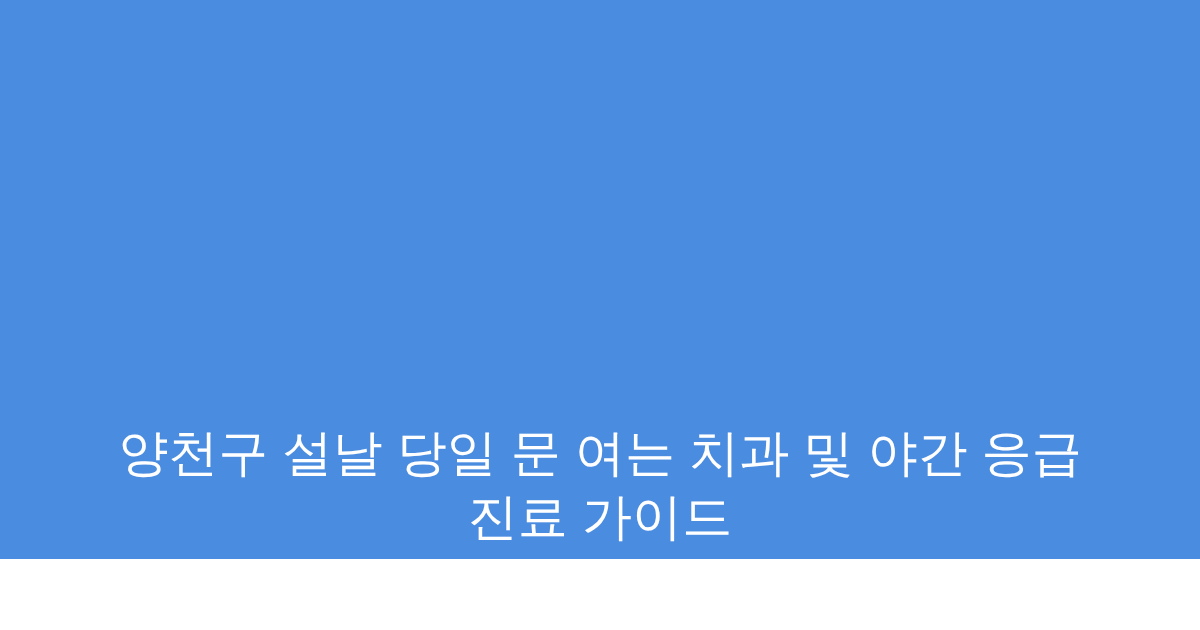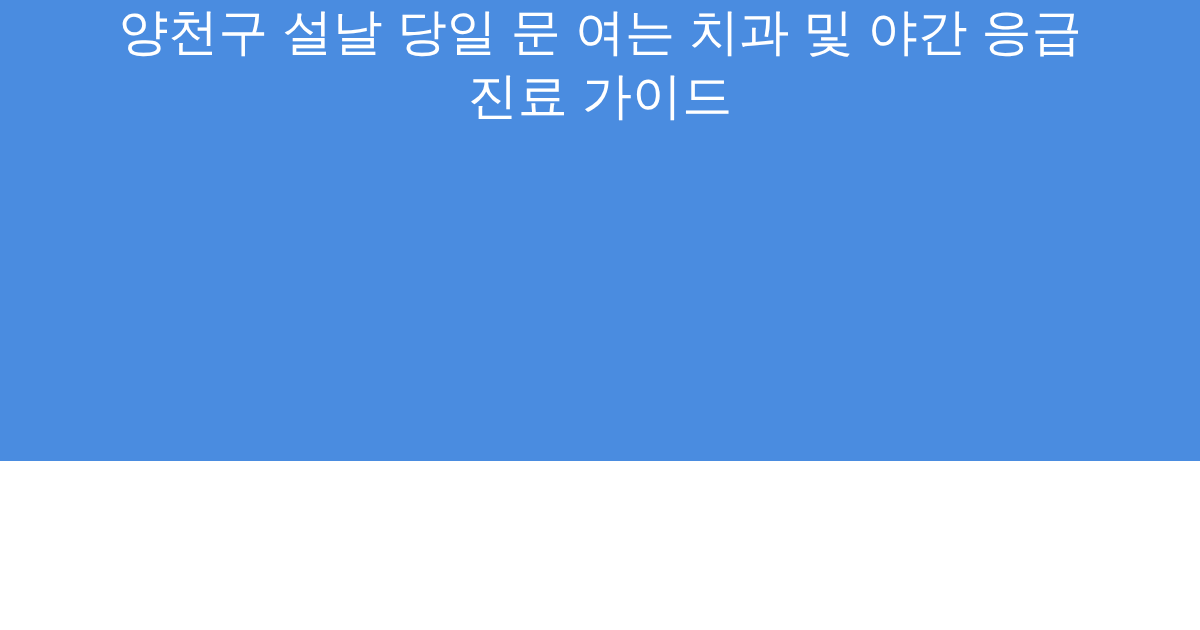--- a/index.html
+++ b/index.html
@@ -13,23 +13,23 @@
     height: 630px;
     overflow: hidden;
     font-family: "Liberation Sans", "DejaVu Sans", sans-serif;
   }
 
   
   .banner {
     position: relative;
     box-sizing: border-box;
     width: 1200px;
-    height: 461px;
+    height: 559px;
     display: flex;
-    align-items: flex-start;
+    align-items: flex-end;
     justify-content: center;
     background-color: #4a8ce0;      
     overflow: hidden;
   }
 
   
   .title-block {
     width: 1045px;
     margin: 0;
     padding: 0 0 10px 0;            

